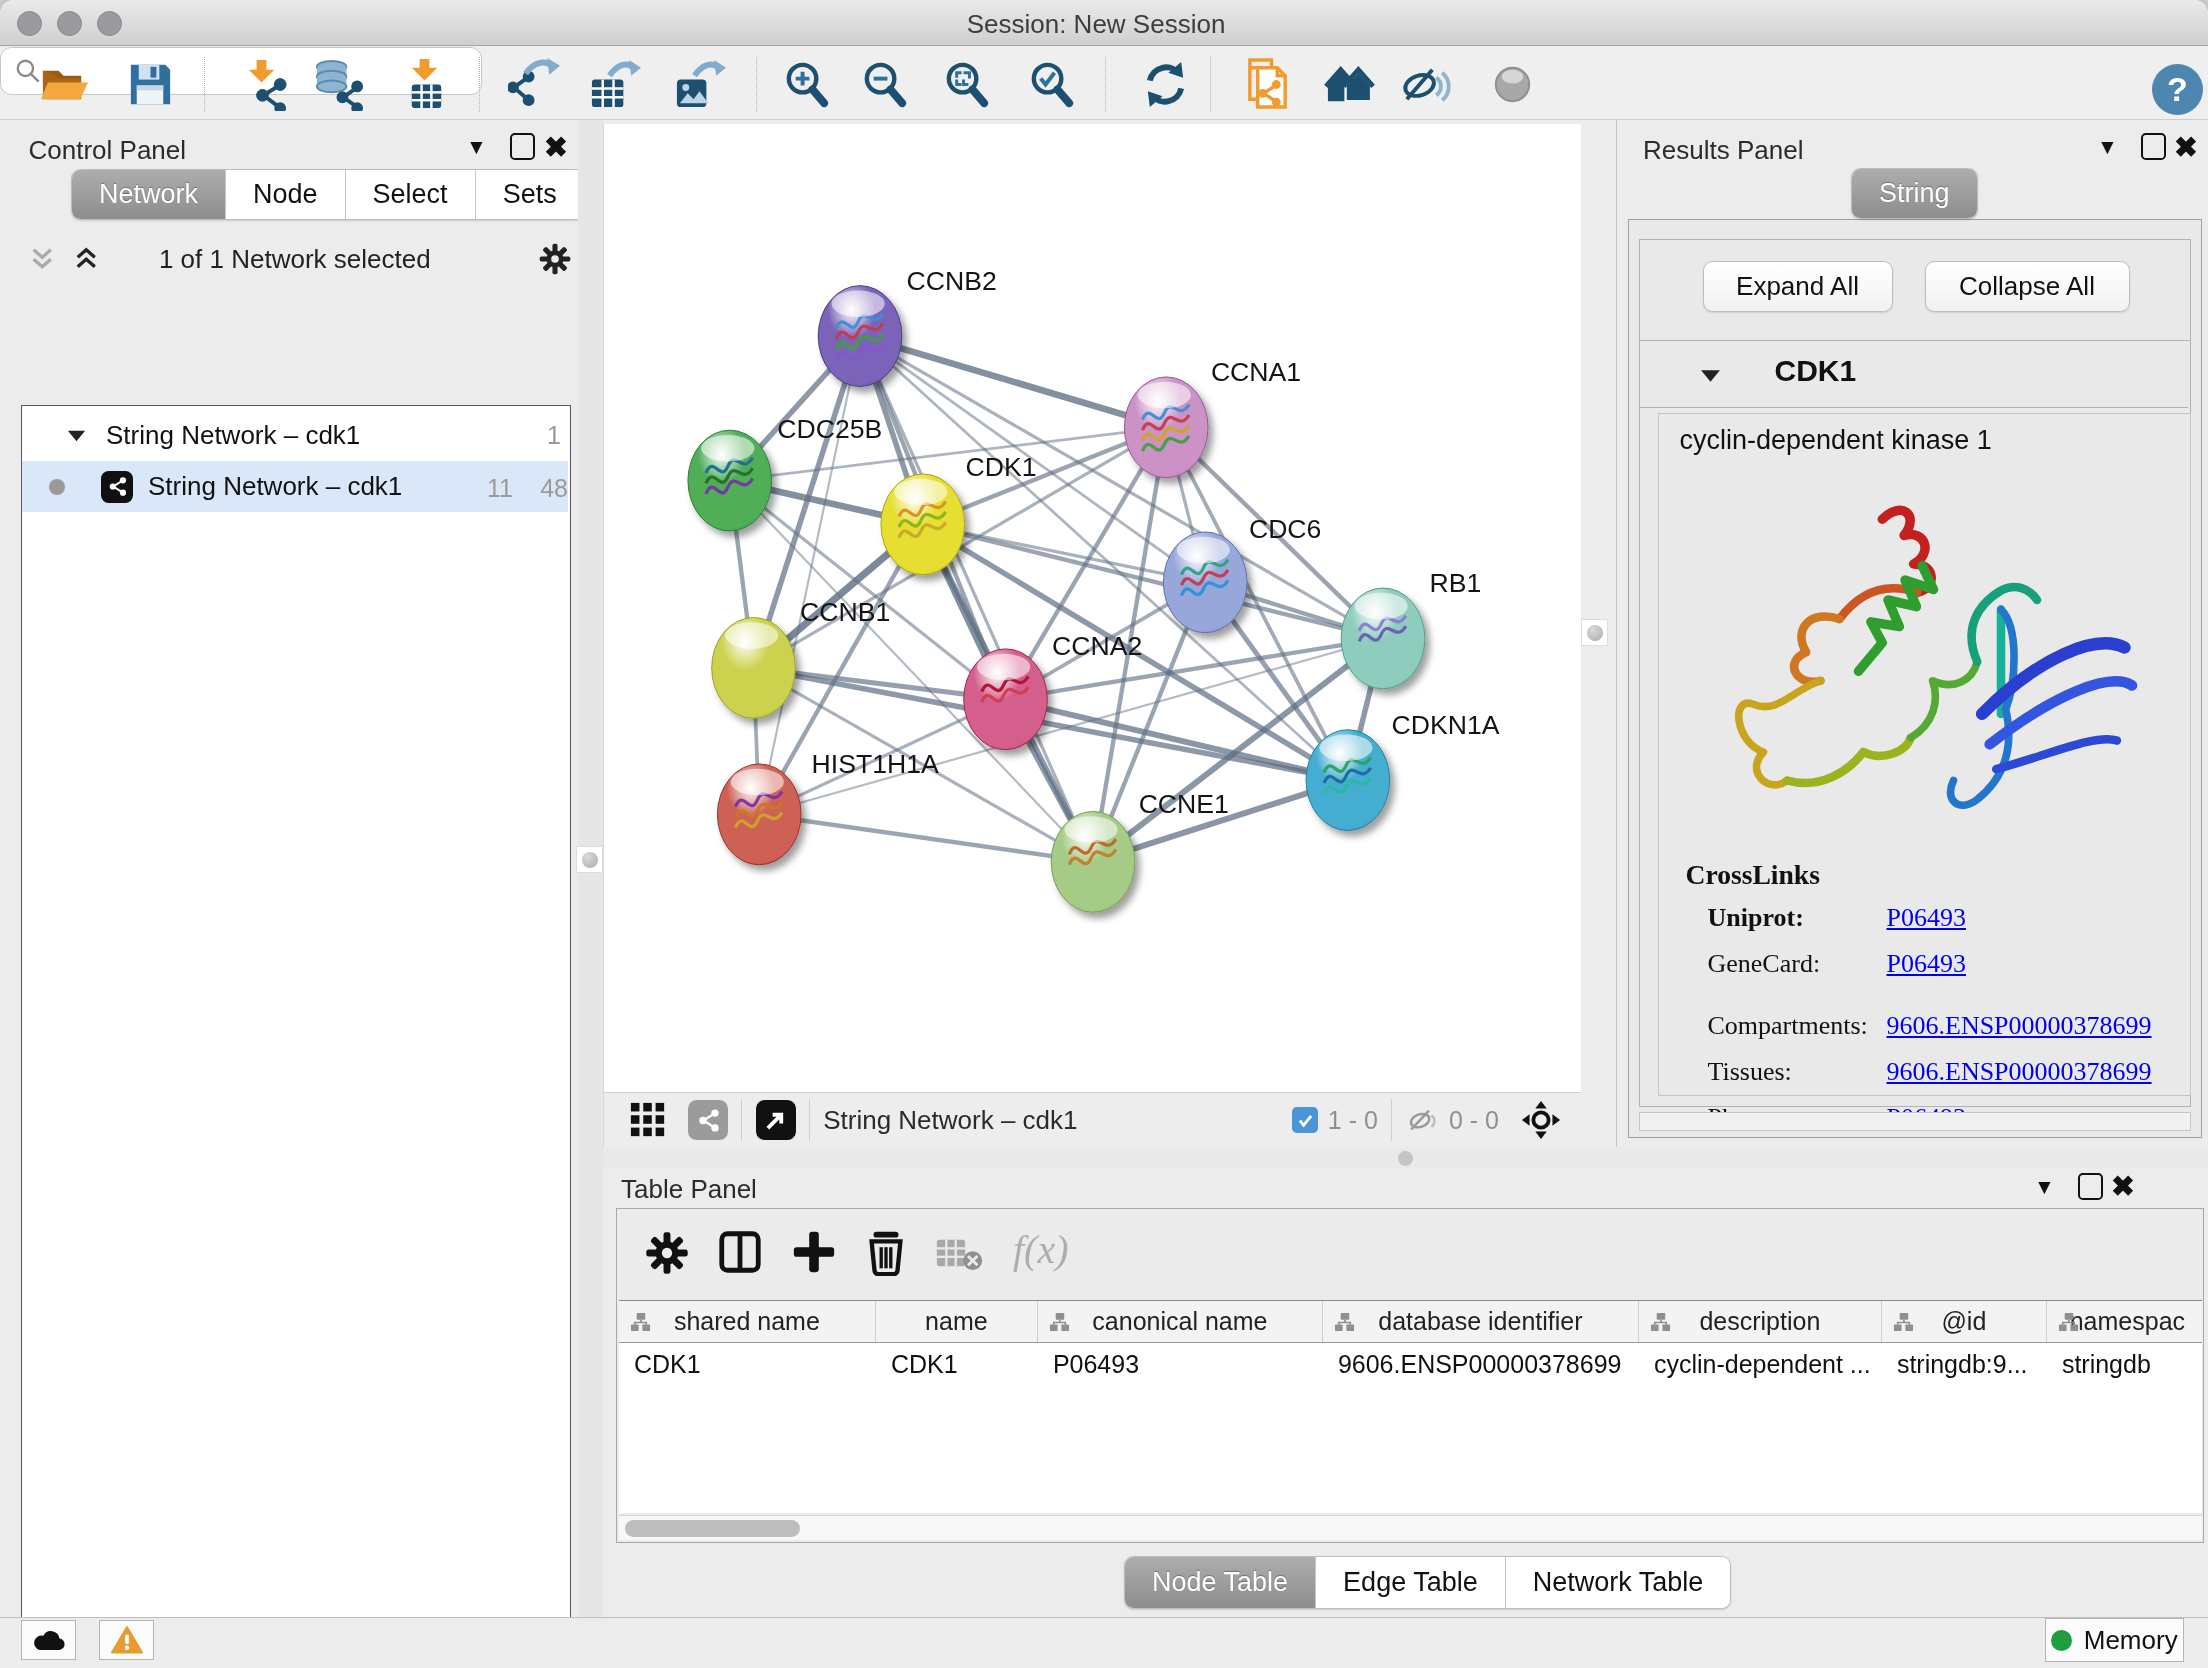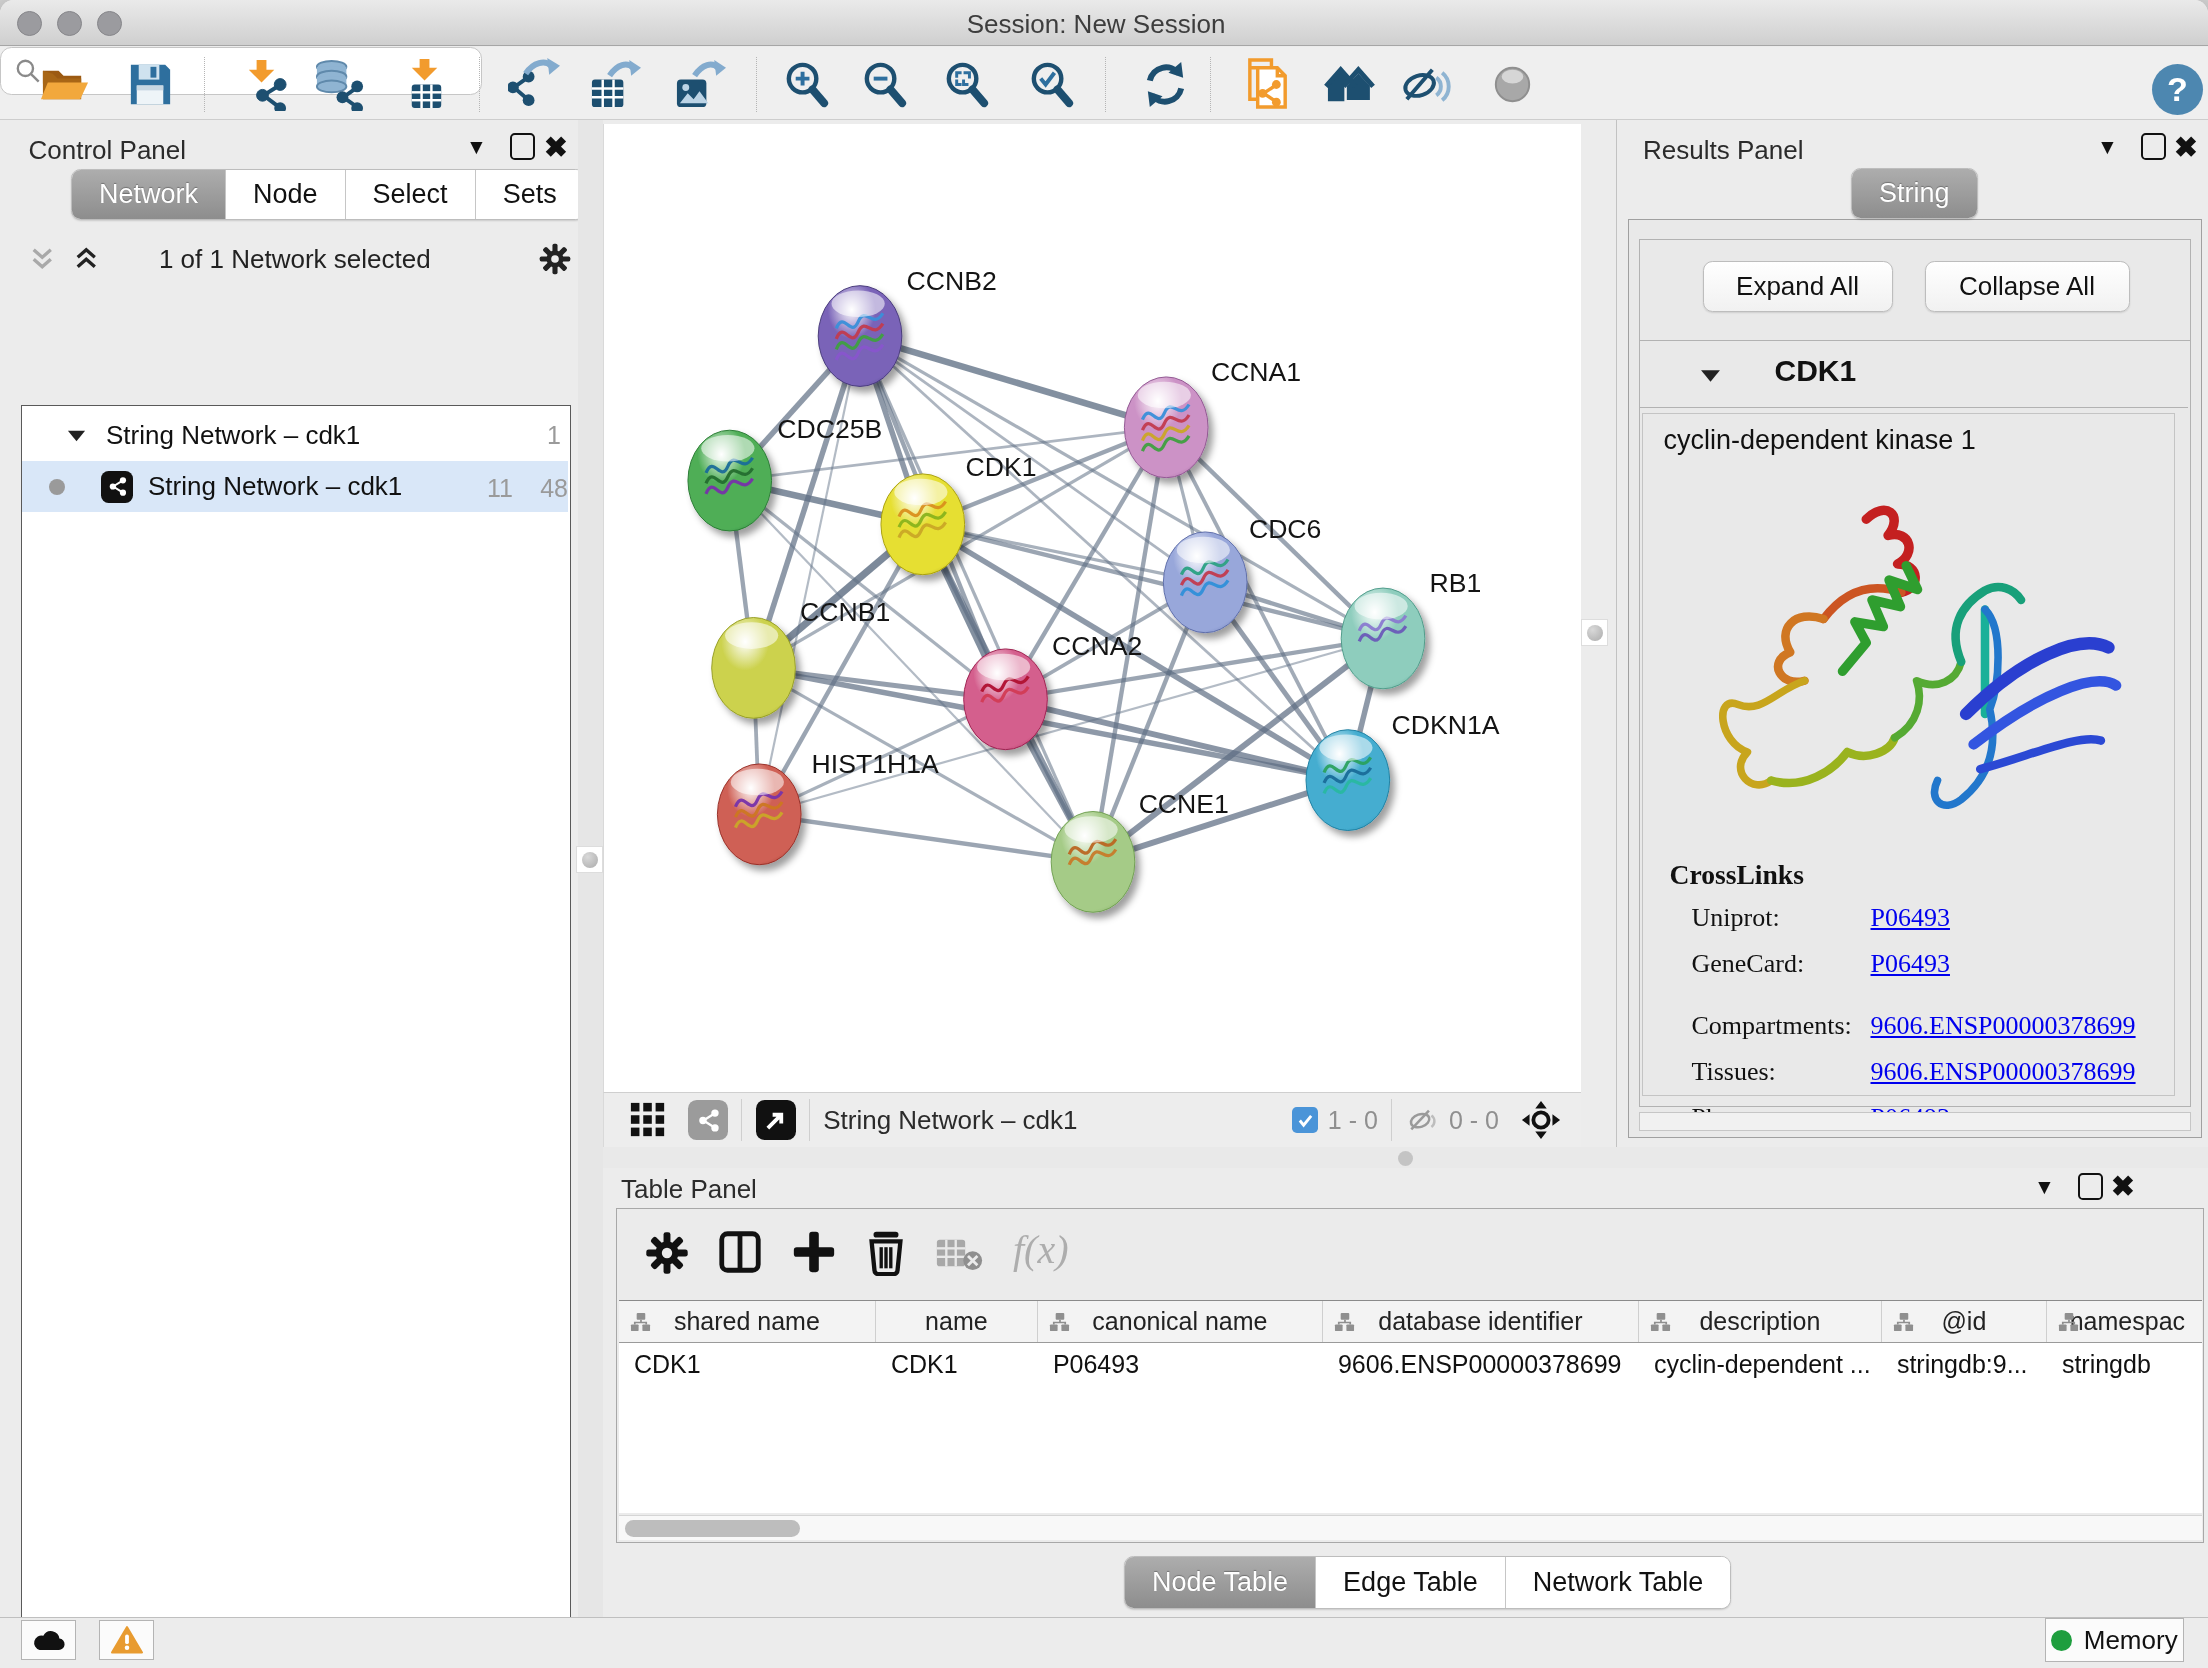--- a/index.html
+++ b/index.html
@@ -608,41 +608,41 @@
       <span class="aqua-btn abs" style="left:285px; top:21px; width:205px; height:51px;">Collapse All</span>
     </div>
 
     <div class="rp-box" style="top:120px; height:767px;">
       <div class="abs" style="left:0; top:0; width:548px; height:67px; border-bottom:1.9px solid #b2b2b2;">
         <svg class="abs" style="left:59px; top:23px;" width="23" height="23" viewBox="0 0 22 22">
           <path d="M2 6 h18 l-9 11z" fill="#222"></path>
         </svg>
         <span class="abs" style="left:135px; top:13.3px; font-size:30px; font-weight:bold; color:#111;">CDK1</span>
       </div>
-      <div class="abs" style="left:2px; top:72px; width:533px; height:683px; border:1px solid #c4c4c4;">
+      <div class="abs" style="left:18px; top:72px; width:533px; height:683px; border:1px solid #c4c4c4;">
         <div class="abs" style="left:21px; top:11.4px; font-size:27px; color:#111;">cyclin-dependent kinase 1</div>
         <svg class="abs" style="left:28.5px; top:53px;" width="476" height="380" viewBox="0 0 500 400" id="protein-svg">
             <path d="M205 55 C225 35 245 50 228 72 C252 66 258 92 238 102 C262 102 262 128 242 132" stroke="#c42020" stroke-width="10" fill="none" stroke-linecap="round" stroke-linejoin="round"></path>
             <path d="M242 132 C200 118 175 140 160 160" stroke="#cc5522" stroke-width="9" fill="none" stroke-linecap="round" stroke-linejoin="round"></path>
             <path d="M160 160 C130 150 110 170 125 195 C100 205 115 232 140 225" stroke="#d07722" stroke-width="9" fill="none" stroke-linecap="round" stroke-linejoin="round"></path>
             <path d="M140 225 C110 235 95 260 70 250 C45 240 50 290 80 300 C60 320 85 345 105 330" stroke="#c8a51d" stroke-width="8" fill="none" stroke-linecap="round" stroke-linejoin="round"></path>
             <path d="M105 330 C140 340 170 320 185 300 C205 310 230 300 235 285" stroke="#9ab31e" stroke-width="9" fill="none" stroke-linecap="round" stroke-linejoin="round"></path>
             <path d="M180 215 L205 185 L193 163 L223 168 L211 140 L241 147 L229 119 L259 129 L247 104" stroke="#2f9e2f" stroke-width="10" fill="none" stroke-linecap="round" stroke-linejoin="round"></path>
             <path d="M235 285 C260 270 265 245 258 225 C280 235 300 225 305 205" stroke="#55aa33" stroke-width="8" fill="none" stroke-linecap="round" stroke-linejoin="round"></path>
             <path d="M305 205 C290 170 305 145 330 130 C345 122 360 128 368 140" stroke="#18a07a" stroke-width="9" fill="none" stroke-linecap="round" stroke-linejoin="round"></path>
             <path d="M330 260 L330 150" stroke="#19b099" stroke-width="9" fill="none" stroke-linecap="round" stroke-linejoin="round"></path>
             <path d="M330 150 C350 170 345 230 335 255 C345 300 330 330 305 350 C285 365 270 350 280 330" stroke="#2277cc" stroke-width="8" fill="none" stroke-linecap="round" stroke-linejoin="round"></path>
             <path d="M310 260 C370 200 430 175 460 190" stroke="#2a3fd0" stroke-width="13" fill="none" stroke-linecap="round" stroke-linejoin="round"></path>
             <path d="M318 292 C385 240 445 215 468 230" stroke="#3355e0" stroke-width="11" fill="none" stroke-linecap="round" stroke-linejoin="round"></path>
             <path d="M325 318 C375 305 430 280 452 288" stroke="#2b49d4" stroke-width="9" fill="none" stroke-linecap="round" stroke-linejoin="round"></path>
           </svg>
         <div class="abs cl-serif" style="left:27px; top:445px; font-size:27.6px; font-weight:bold; color:#111;">CrossLinks</div>
         <div class="abs" style="left:49px; top:489px; width:466px;" id="crosslinks">
             <div style="display: flex; margin-bottom: 16px;">
-              <span class="cl-serif cl-label" style="width: 179px;">Uniprot:</span>
+              <span class="cl-serif cl-label" style="width: 179px; font-weight: bold;">Uniprot:</span>
               <a class="cl-serif cl-link">P06493</a>
             </div>
             <div style="display: flex; margin-bottom: 32px;">
               <span class="cl-serif cl-label" style="width: 179px;">GeneCard:</span>
               <a class="cl-serif cl-link">P06493</a>
             </div>
             <div style="display: flex; margin-bottom: 16px;">
               <span class="cl-serif cl-label" style="width: 179px;">Compartments:</span>
               <a class="cl-serif cl-link">9606.ENSP00000378699</a>
             </div>

